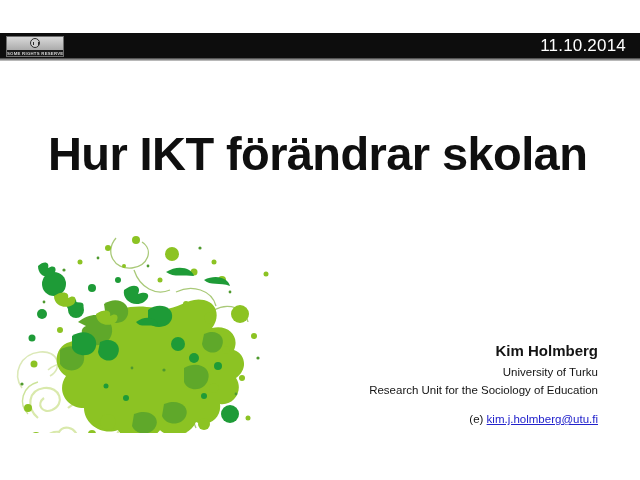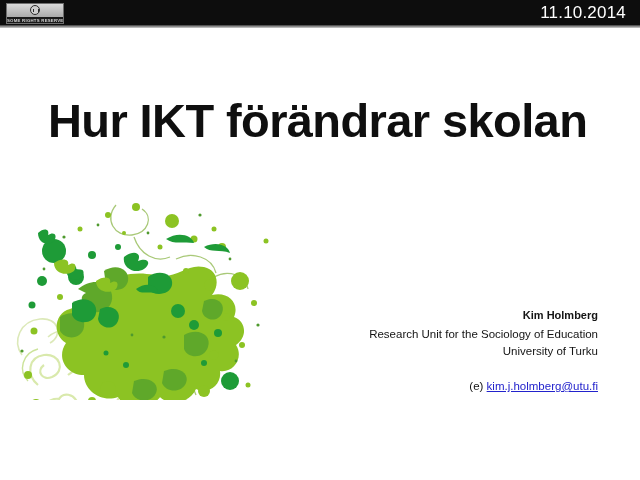--- a/index.html
+++ b/index.html
@@ -10,20 +10,21 @@
   body {
     font-family: "Liberation Sans", sans-serif;
   }
 
   #slide {
     position: relative;
     width: 640px;
     height: 400px;
     background: #ffffff;
     overflow: hidden;
+    margin-top: 33px;
   }
 
   
   #top-bar {
     position: absolute;
     left: 0;
     top: 0;
     width: 640px;
     height: 27px;
     background: #0d0d0d;
@@ -126,21 +127,21 @@
   
   #author-block {
     position: absolute;
     right: 42px;
     top: 308px;
     width: 300px;
     text-align: right;
     color: #141414;
   }
   #author-name {
-    font-size: 11px;
+    font-size: 15px;
     font-weight: bold;
     line-height: 1.35;
     margin-bottom: 3px;
   }
   .author-line {
     font-size: 11.5px;
     line-height: 1.5;
     white-space: nowrap;
   }
 
@@ -345,22 +346,22 @@
         <g fill="#8CC323">
           <path d="M46,78 C54,72 62,74 60,80 C66,76 70,80 66,86 C58,92 46,88 46,78 Z"></path>
           <path d="M88,96 C96,90 104,92 102,98 C108,94 112,98 108,104 C100,110 88,106 88,96 Z"></path>
         </g>
       </g>
     </svg>
   </div>
 
   <div id="author-block">
     <div id="author-name">Kim Holmberg</div>
+    <div class="author-line">University of Turku</div>
     <div class="author-line">Research Unit for the Sociology of Education</div>
-    <div class="author-line">University of Turku</div>
   </div>
 
   <div id="contact-block">
     <div class="contact-line">
       <span>(e)</span>
       <span class="contact-link">kim.j.holmberg@utu.fi</span>
     </div>
   </div>
 
   <div id="bottom-bar"></div>

